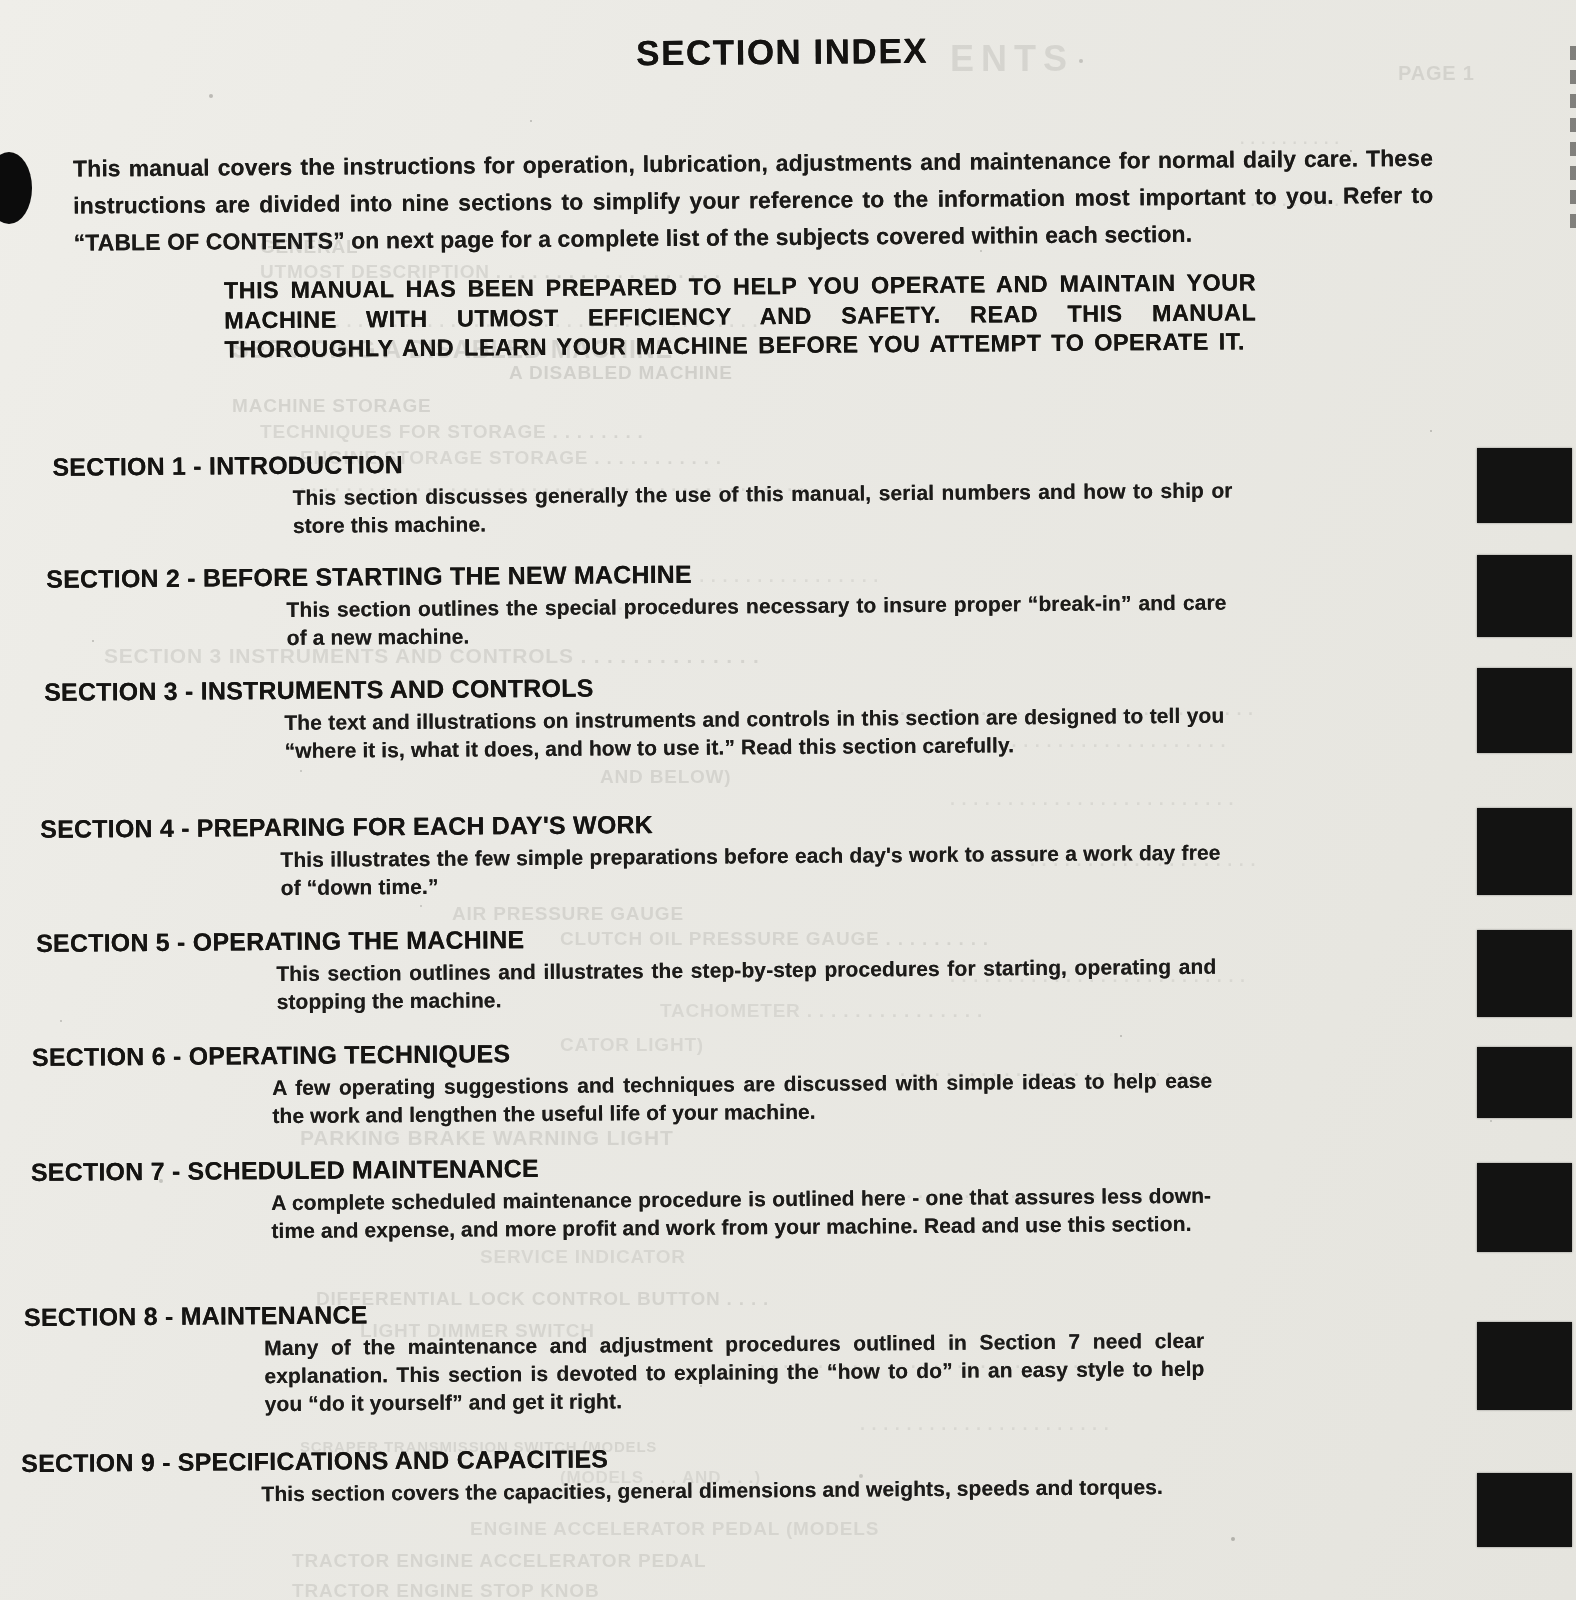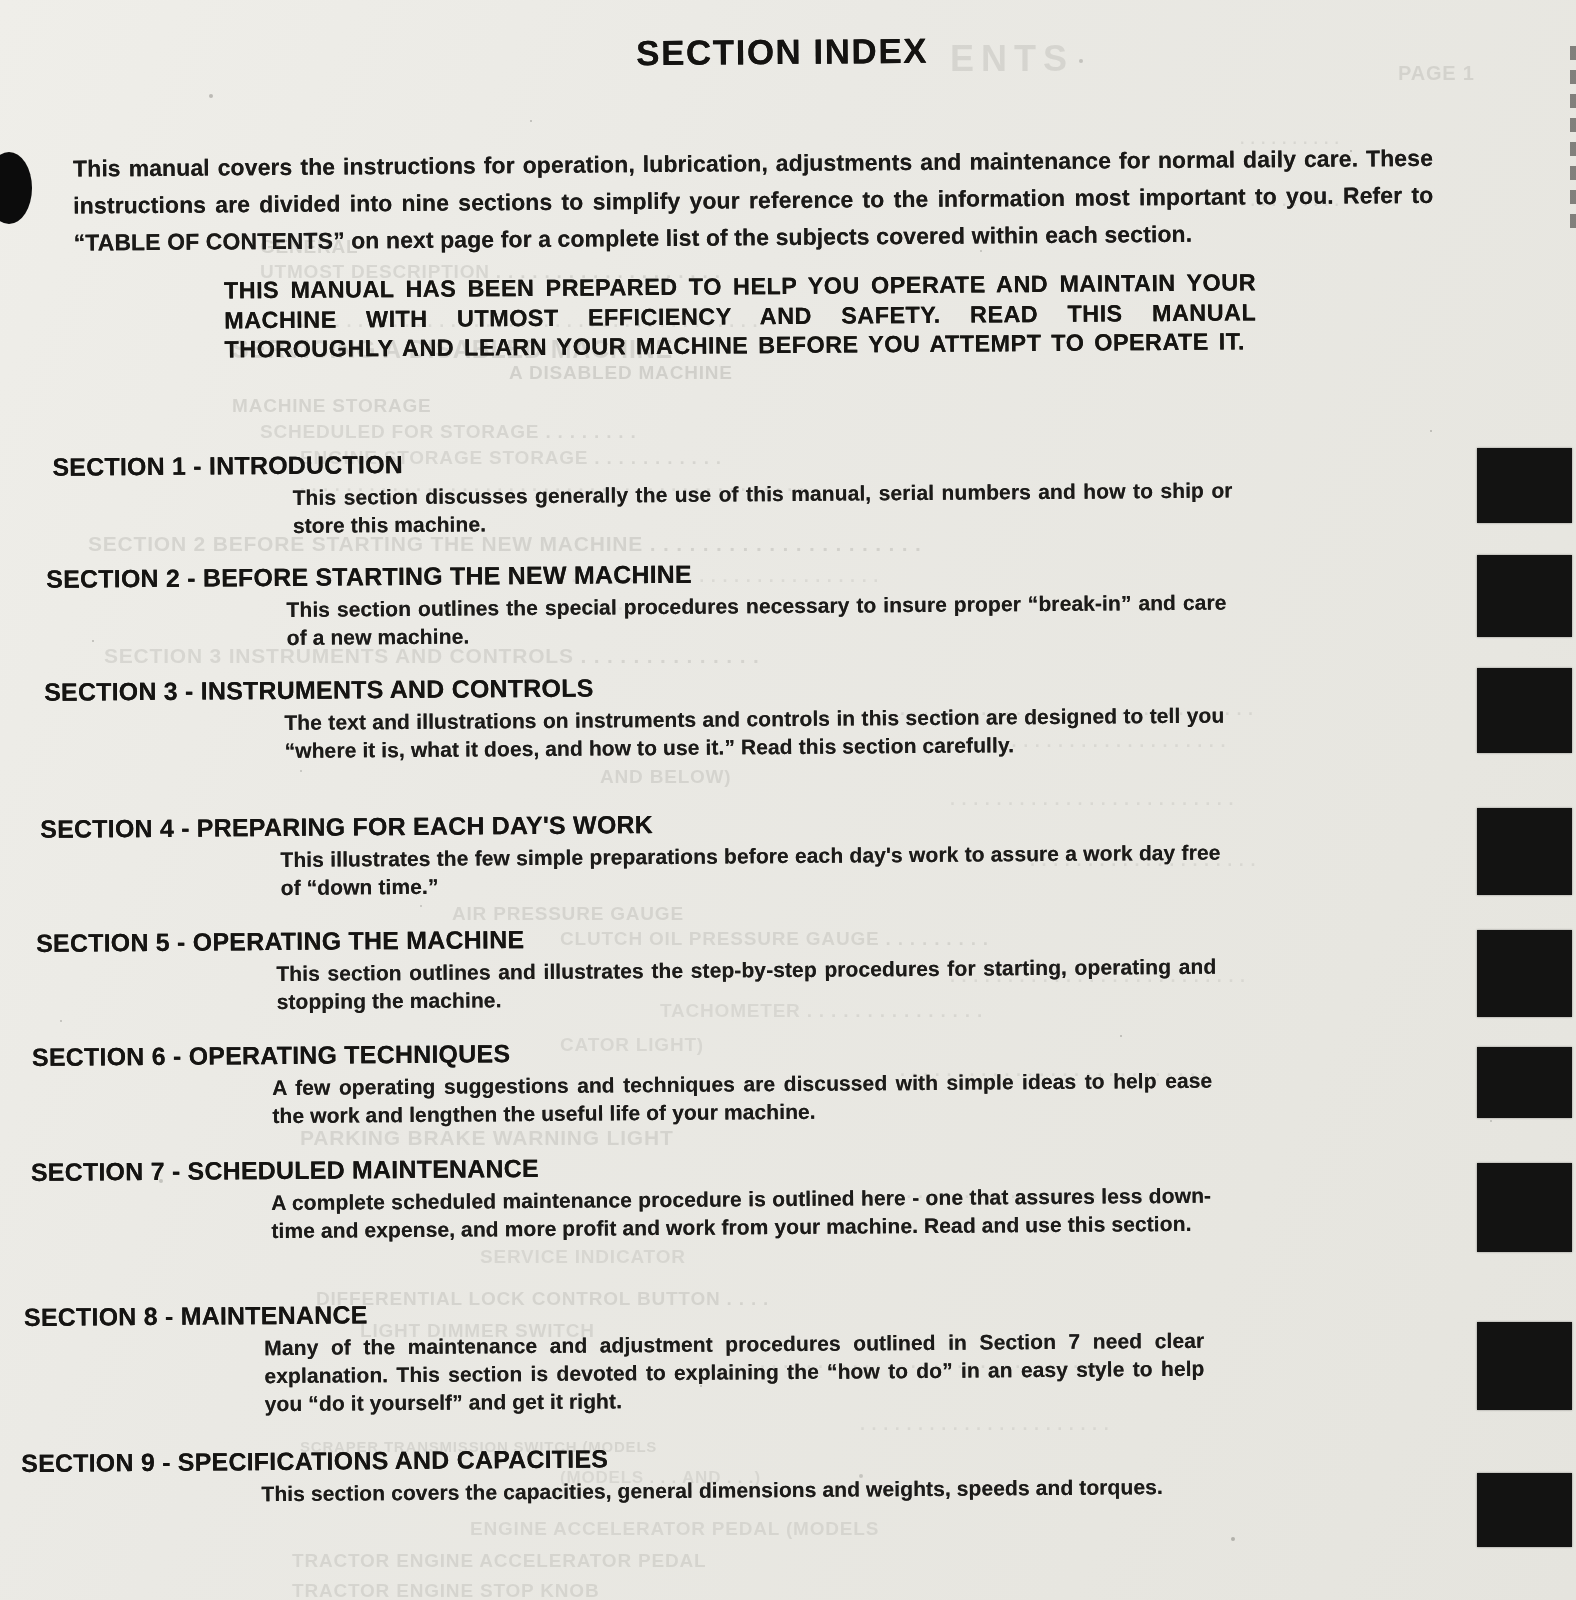--- a/index.html
+++ b/index.html
@@ -81,24 +81,23 @@
       <div class="ghost-line" style="left: 950px; top: 38px; font-size: 36px; opacity: 0.12; letter-spacing: 7px;">ENTS</div>
       <div class="ghost-line" style="left: 1398px; top: 62px; font-size: 20px; opacity: 0.13;">PAGE 1</div>
       <div class="ghost-line" style="left: 1240px; top: 130px; font-size: 16px; opacity: 0.1;">. . . . . . . . . .</div>
       <div class="ghost-line" style="left: 1240px; top: 192px; font-size: 16px; opacity: 0.1;">. . . . . . . . . .</div>
       <div class="ghost-line" style="left: 260px; top: 236px; font-size: 19px; opacity: 0.15;">GENERAL</div>
       <div class="ghost-line" style="left: 260px; top: 261px; font-size: 19px; opacity: 0.13;">UTMOST DESCRIPTION . . . . . . . . . . . . . . . . . . .</div>
       <div class="ghost-line" style="left: 300px; top: 311px; font-size: 18px; opacity: 0.1;">. . . . . . . . . . . . . . . . . . . . . . . . . . . . . . . . . . . . . . . .</div>
       <div class="ghost-line" style="left: 232px; top: 335px; font-size: 25px; opacity: 0.14;">SERVICING A DISABLED MACHINE</div>
       <div class="ghost-line" style="left: 462px; top: 362px; font-size: 19px; opacity: 0.16; margin-left: 47px;">A DISABLED MACHINE</div>
       <div class="ghost-line" style="left: 232px; top: 395px; font-size: 19px; opacity: 0.15;">MACHINE STORAGE</div>
-      <div class="ghost-line" style="left: 260px; top: 421px; font-size: 19px; opacity: 0.13;">SCHEDULED FOR STORAGE . . . . . . . .</div>
+      <div class="ghost-line" style="left: 260px; top: 421px; font-size: 19px; opacity: 0.13;">TECHNIQUES FOR STORAGE . . . . . . . .</div>
       <div class="ghost-line" style="left: 300px; top: 447px; font-size: 19px; opacity: 0.12;">ENGINE STORAGE STORAGE . . . . . . . . . . .</div>
       <div class="ghost-line" style="left: 300px; top: 475px; font-size: 18px; opacity: 0.1;">. . . . . . . . . . . . . . . . . . . . . . . . . . . . . . . . . . . . . . . . . . . .</div>
-      <div class="ghost-line" style="left: 88px; top: 532px; font-size: 21px; opacity: 0.14;">SECTION 2    BEFORE STARTING THE NEW MACHINE . . . . . . . . . . . . . . . . . . . . .</div>
       <div class="ghost-line" style="left: 560px; top: 566px; font-size: 18px; opacity: 0.09;">. . . . . . . . . . . . . . . . . . . . . . . . . . . .</div>
       <div class="ghost-line" style="left: 560px; top: 594px; font-size: 18px; opacity: 0.09;">. . . . . . . . . . . . . . . . . . . . . . . .</div>
       <div class="ghost-line" style="left: 104px; top: 644px; font-size: 21px; opacity: 0.13;">SECTION 3    INSTRUMENTS AND CONTROLS . . . . . . . . . . . . . .</div>
       <div class="ghost-line" style="left: 900px; top: 699px; font-size: 18px; opacity: 0.1;">. . . . . . . . . . . . . . . . . . . . . . . . . . . . . . .</div>
       <div class="ghost-line" style="left: 1000px; top: 731px; font-size: 18px; opacity: 0.09;">. . . . . . . . . . . . . . . . . . . .</div>
       <div class="ghost-line" style="left: 600px; top: 766px; font-size: 19px; opacity: 0.13;">AND BELOW)</div>
       <div class="ghost-line" style="left: 950px; top: 789px; font-size: 18px; opacity: 0.09;">. . . . . . . . . . . . . . . . . . . . . . . . .</div>
       <div class="ghost-line" style="left: 1030px; top: 850px; font-size: 18px; opacity: 0.09;">. . . . . . . . . . . . . . . . . . . .</div>
       <div class="ghost-line" style="left: 452px; top: 903px; font-size: 19px; opacity: 0.13;">AIR PRESSURE GAUGE</div>
       <div class="ghost-line" style="left: 560px; top: 928px; font-size: 19px; opacity: 0.12;">CLUTCH OIL PRESSURE GAUGE . . . . . . . . .</div>

